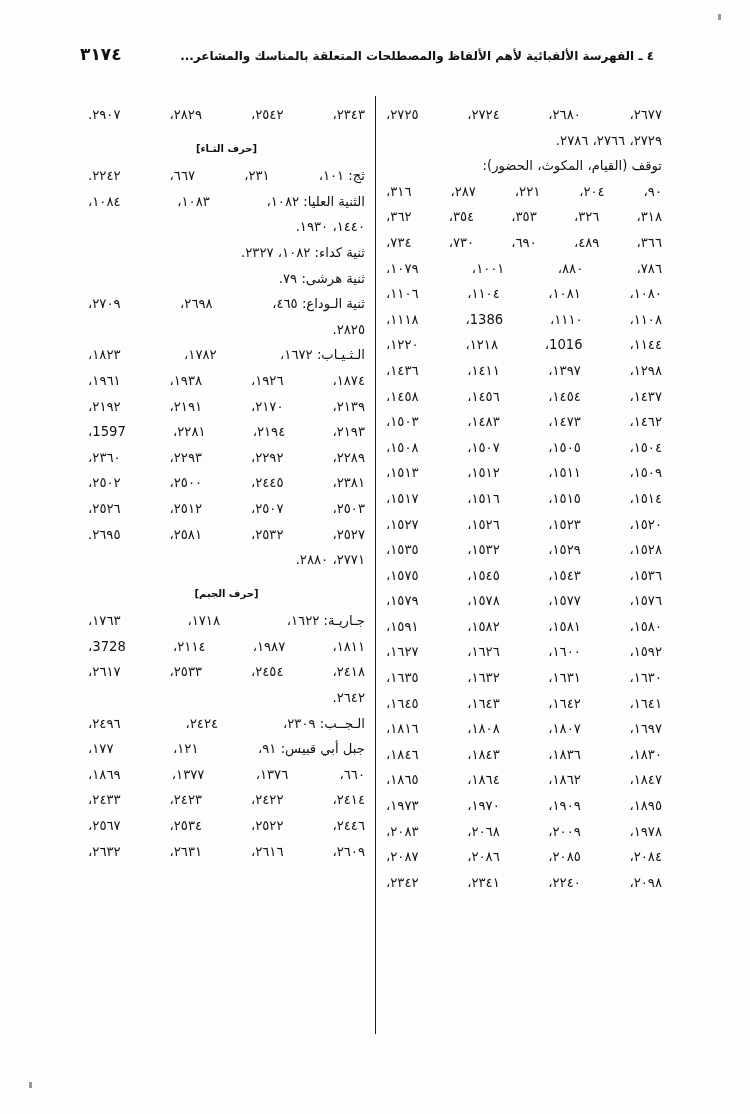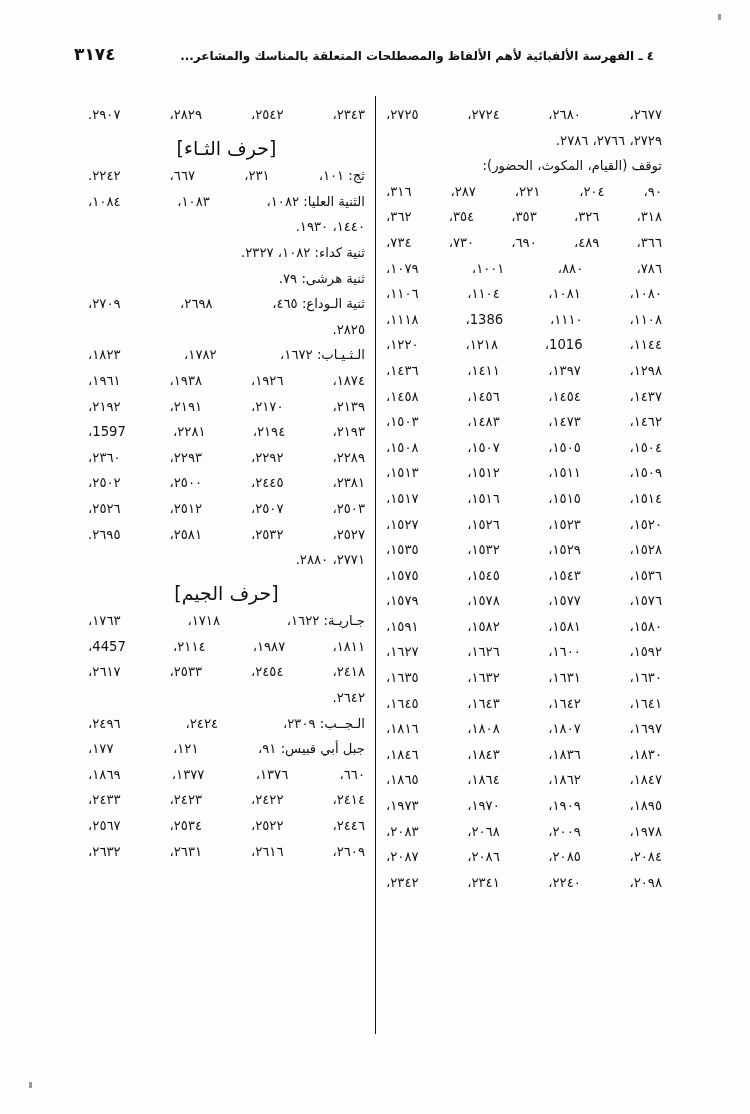--- a/index.html
+++ b/index.html
@@ -17,21 +17,21 @@
   }
   .page {
     position: absolute;
     inset: 0;
     background: #fdfdfd;
   }
   
   .header {
     position: absolute;
     top: 44px;
-    left: 74px;
+    left: 80px;
     right: 78px;
     display: flex;
     flex-direction: row-reverse;
     align-items: baseline;
     justify-content: space-between;
     direction: rtl;
   }
   .page-number {
     font-size: 17px;
     font-weight: bold;
@@ -72,23 +72,23 @@
   .line.center { text-align: right; }
   .line.right { text-align: right; }
   .line.justify {
     display: flex;
     justify-content: space-between;
     direction: rtl;
   }
   .line.justify > span { white-space: nowrap; }
   .heading {
     text-align: center;
-    font-size: 19px;
+    font-size: 10px;
     line-height: 25.6px;
-    font-weight: normal;
+    font-weight: bold;
     margin-top: 8px;
     margin-bottom: 2px;
   }
   .corner-mark {
     position: absolute;
     top: 14px;
     left: 718px;
     width: 3px;
     height: 6px;
     background: #999;
@@ -376,21 +376,21 @@
         <div class="heading">[حرف الجيم]</div>
         <div class="line justify">
           <span>جـاريـة: ١٦٢٢،</span>
           <span>١٧١٨،</span>
           <span>١٧٦٣،</span>
         </div>
         <div class="line justify">
           <span>١٨١١،</span>
           <span>١٩٨٧،</span>
           <span>٢١١٤،</span>
-          <span>4457،</span>
+          <span>3728،</span>
         </div>
         <div class="line justify">
           <span>٢٤١٨،</span>
           <span>٢٤٥٤،</span>
           <span>٢٥٣٣،</span>
           <span>٢٦١٧،</span>
         </div>
         <div class="line center">٢٦٤٢.</div>
         <div class="line justify">
           <span>الـجــب: ٢٣٠٩،</span>

